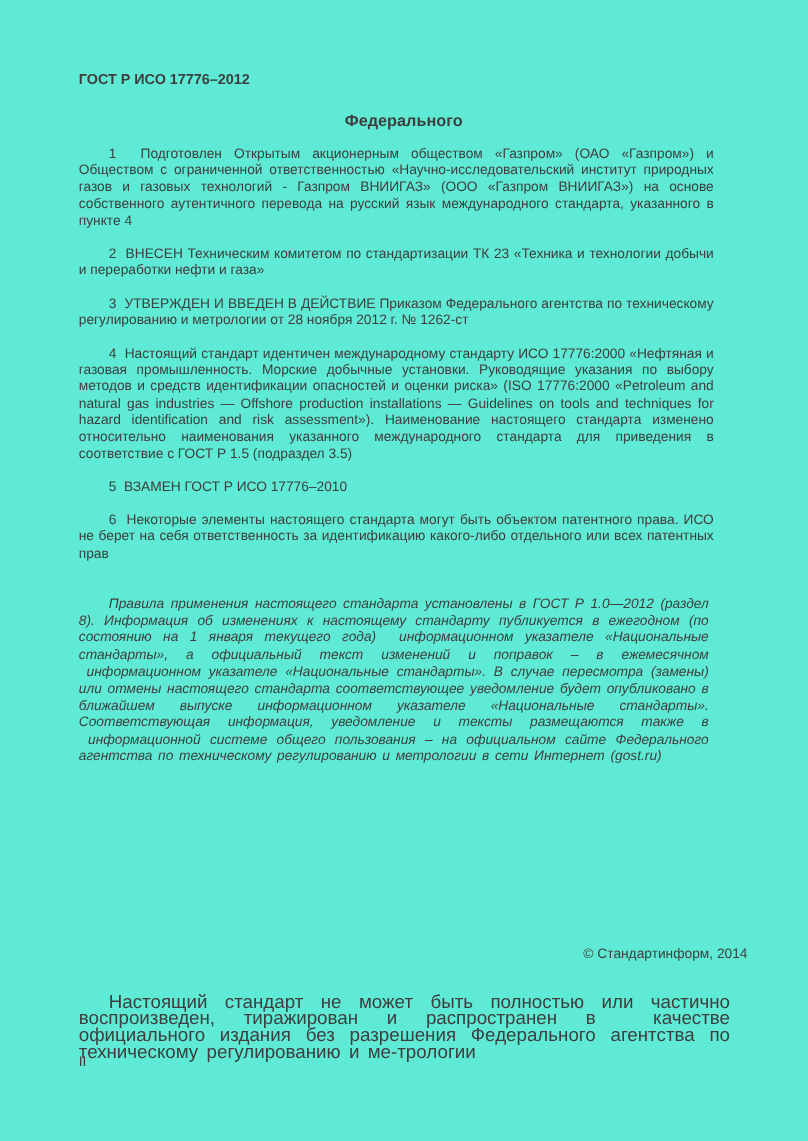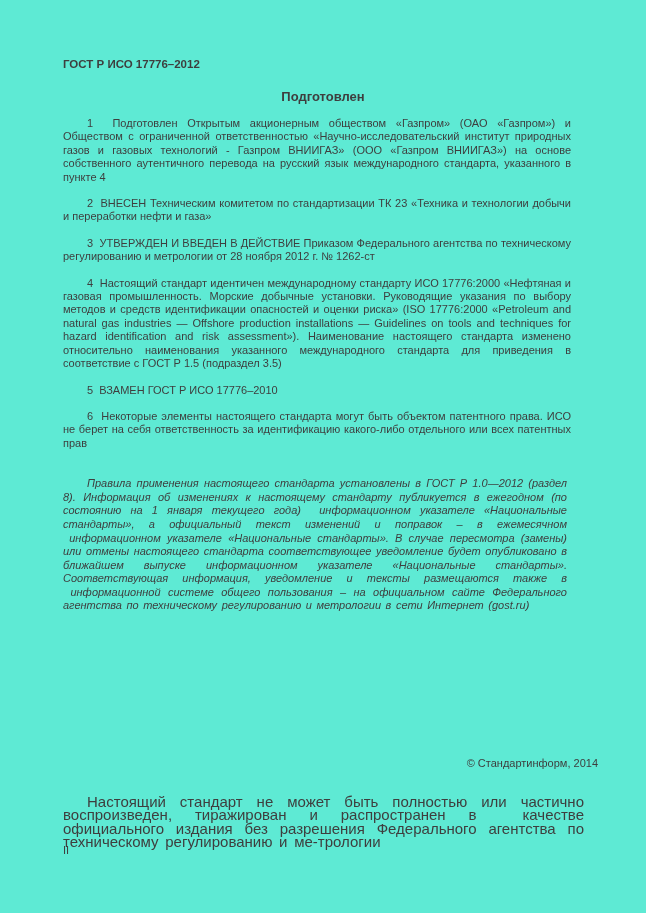--- a/index.html
+++ b/index.html
@@ -72,21 +72,21 @@
   }
 </style>
 </head>
 <body>
 
 <div class="page">
   <div class="content">
 
     <div class="doc-number">ГОСТ Р ИСО 17776–2012</div>
 
-    <div class="section-title">Подготовлен</div>
+    <div class="section-title">Федерального</div>
 
     <p class="body-par">1&nbsp; Подготовлен Открытым акционерным обществом «Газпром» (ОАО «Газпром») и Обществом с ограниченной ответственностью «Научно-исследовательский институт природных газов и газовых технологий - Газпром ВНИИГАЗ» (ООО «Газпром ВНИИГАЗ») на основе собственного аутентичного перевода на русский язык международного стандарта, указанного в пункте 4</p>
 
     <p class="body-par">2&nbsp; ВНЕСЕН Техническим комитетом по стандартизации ТК 23 «Техника и технологии добычи и переработки нефти и газа»</p>
 
     <p class="body-par">3&nbsp; УТВЕРЖДЕН И ВВЕДЕН В ДЕЙСТВИЕ Приказом Федерального агентства по техническому регулированию и метрологии от 28 ноября 2012 г. № 1262-ст</p>
 
     <p class="body-par">4&nbsp; Настоящий стандарт идентичен международному стандарту ИСО 17776:2000 «Нефтяная и газовая промышленность. Морские добычные установки. Руководящие указания по выбору методов и средств идентификации опасностей и оценки риска» (ISO 17776:2000 «Petroleum and natural gas industries — Offshore production installations — Guidelines on tools and techniques for hazard identification and risk assessment»). Наименование настоящего стандарта изменено относительно наименования указанного международного стандарта для приведения в соответствие с ГОСТ Р 1.5 (подраздел 3.5)</p>
 
     <p class="body-par">5&nbsp; ВЗАМЕН ГОСТ Р ИСО 17776–2010</p>

